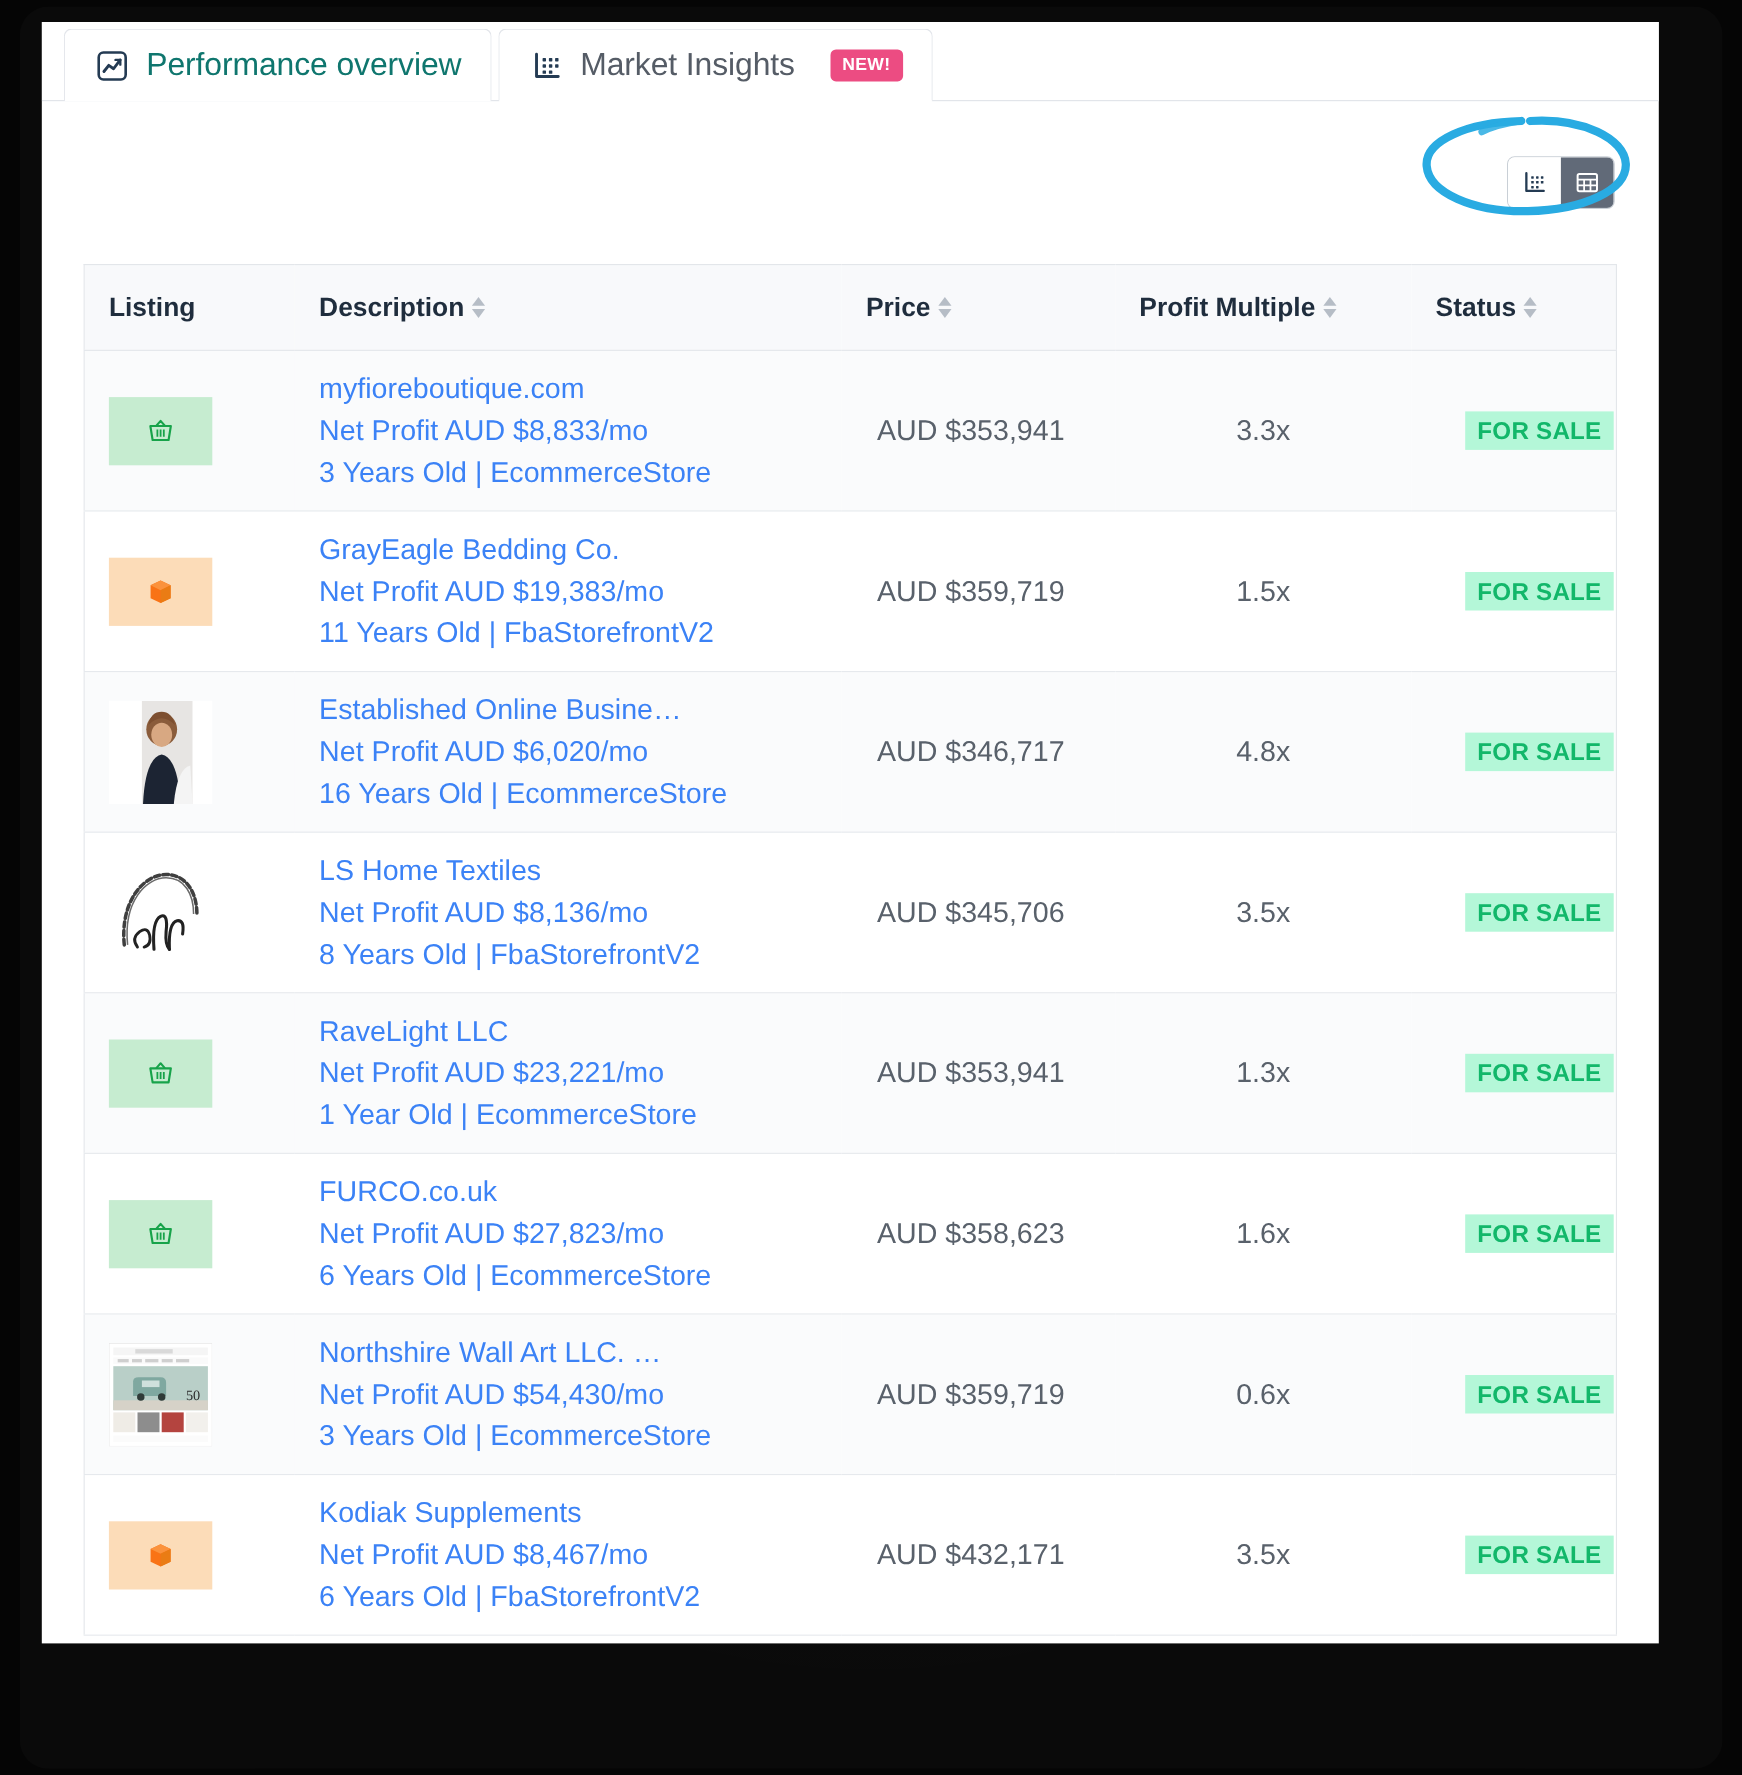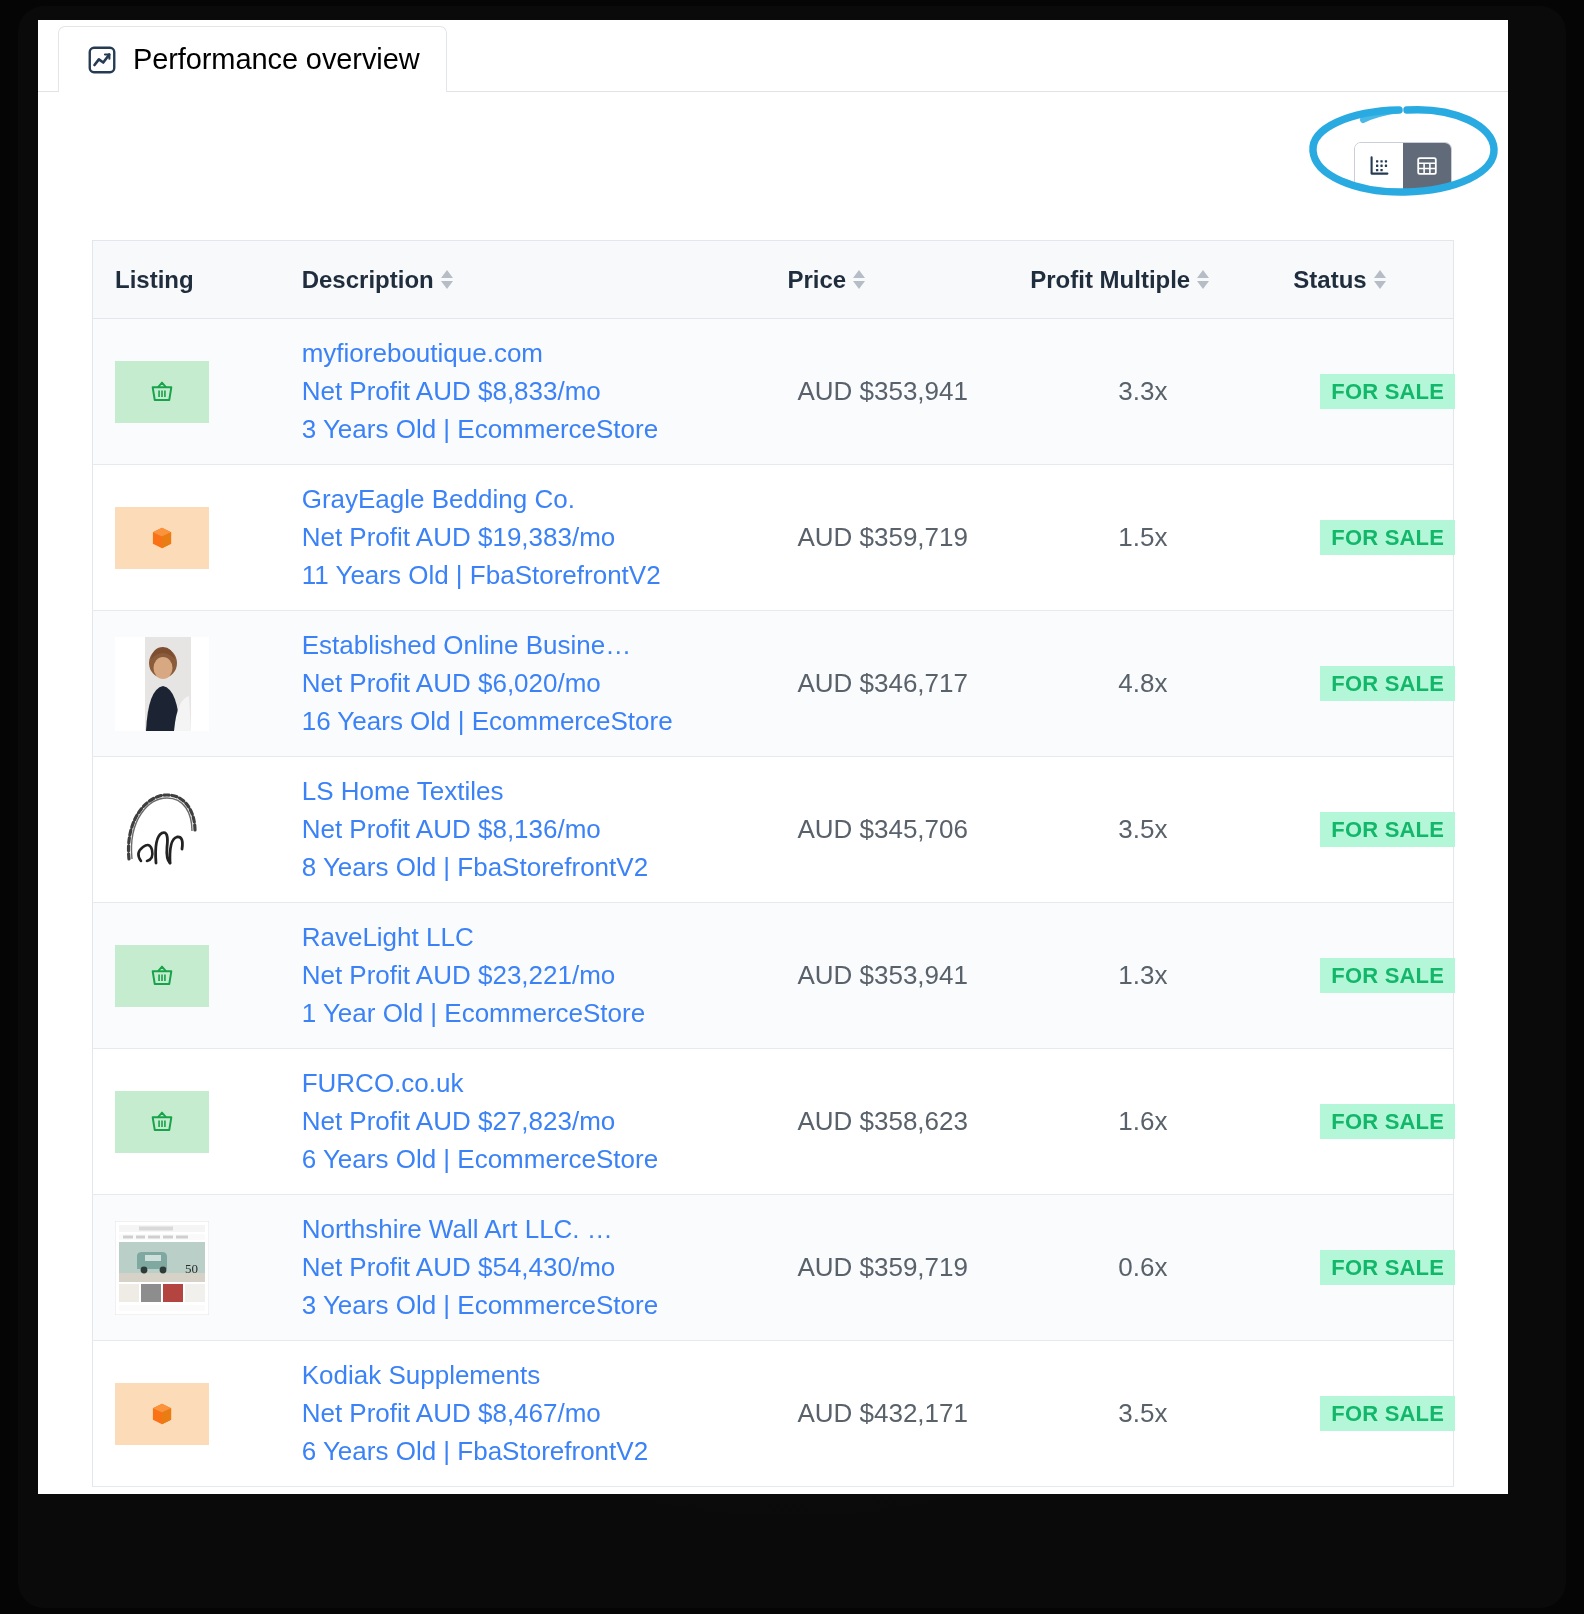--- a/index.html
+++ b/index.html
@@ -83,41 +83,41 @@
     position: absolute;
     left: 0; right: 0; bottom: -1px;
     height: 2px;
     background: #ffffff;
   }
 
   .tab-label {
     font-size: 29px;
     letter-spacing: -0.1px;
   }
-  .tab.inactive .tab-label { color: #000000; }
+  .tab.inactive .tab-label { color: #0f766e; }
   .tab.active .tab-label { color: #555c66; }
 
   .tab-icon { display: flex; align-items: center; justify-content: center; width: 34px; height: 34px; }
 
   .new-badge {
     margin-left: 18px;
     background: #ec4c82;
     color: #ffffff;
     font-size: 16px;
     font-weight: bold;
     letter-spacing: 0.3px;
     padding: 7px 11px 6px;
     border-radius: 5px;
     line-height: 1;
   }
 
   
   .content {
     position: relative;
-    padding: 0 54px;
+    padding: 0 38px;
   }
 
   .toolbar-row {
     position: relative;
     height: 148px;
     display: flex;
     align-items: center;
     justify-content: flex-end;
     padding-right: 2px;
   }
@@ -267,20 +267,39 @@
         <span class="tab-icon">
           <svg width="30" height="30" viewBox="0 0 24 24">
             <rect x="2.2" y="2.2" width="19.6" height="19.6" rx="3.4" fill="none" stroke="#243b53" stroke-width="1.9"></rect>
             <polyline points="6,16 9.5,11.5 13,14 17.8,7.6" fill="none" stroke="#243b53" stroke-width="2.1" stroke-linecap="round" stroke-linejoin="round"></polyline>
             <polyline points="14.4,7.6 17.9,7.6 17.9,11" fill="none" stroke="#243b53" stroke-width="1.7" stroke-linecap="round" stroke-linejoin="round"></polyline>
           </svg>
         </span>
         <span class="tab-label">Performance overview</span>
       </div>
 
+      <div class="tab active">
+        <span class="tab-icon">
+          <svg width="30" height="30" viewBox="0 0 24 24">
+            <polyline points="4.6,3.4 4.6,19.6 20.4,19.6" fill="none" stroke="#243b53" stroke-width="2.1" stroke-linecap="round" stroke-linejoin="round"></polyline>
+            <g fill="#243b53">
+              <rect x="9" y="6.2" width="2.5" height="2.5" rx="0.5"></rect>
+              <rect x="13.6" y="6.2" width="2.5" height="2.5" rx="0.5"></rect>
+              <rect x="18.1" y="6.2" width="2.5" height="2.5" rx="0.5"></rect>
+              <rect x="9" y="10.7" width="2.5" height="2.5" rx="0.5"></rect>
+              <rect x="13.6" y="10.7" width="2.5" height="2.5" rx="0.5"></rect>
+              <rect x="18.1" y="10.7" width="2.5" height="2.5" rx="0.5"></rect>
+              <rect x="9" y="15.2" width="2.5" height="2.5" rx="0.5"></rect>
+              <rect x="13.6" y="15.2" width="2.5" height="2.5" rx="0.5"></rect>
+            </g>
+          </svg>
+        </span>
+        <span class="tab-label">Market Insights</span>
+        <span class="new-badge">NEW!</span>
+      </div>
 
     </div>
 
     <div class="content">
 
       <div class="toolbar-row">
 
         <svg class="annotation-ellipse" viewBox="0 0 192 96">
           <path d="M100 9 C148 6 186 25 187 48 C188 72 148 90 98 91 C48 92 8 74 6 50 C4 27 43 10 92 9" fill="none" stroke="#29abe2" stroke-width="7.5" stroke-linecap="round"></path>
           <path d="M92 9 C78 11 66 14 56 19" fill="none" stroke="#29abe2" stroke-width="6" stroke-linecap="round" opacity="0.85"></path>

